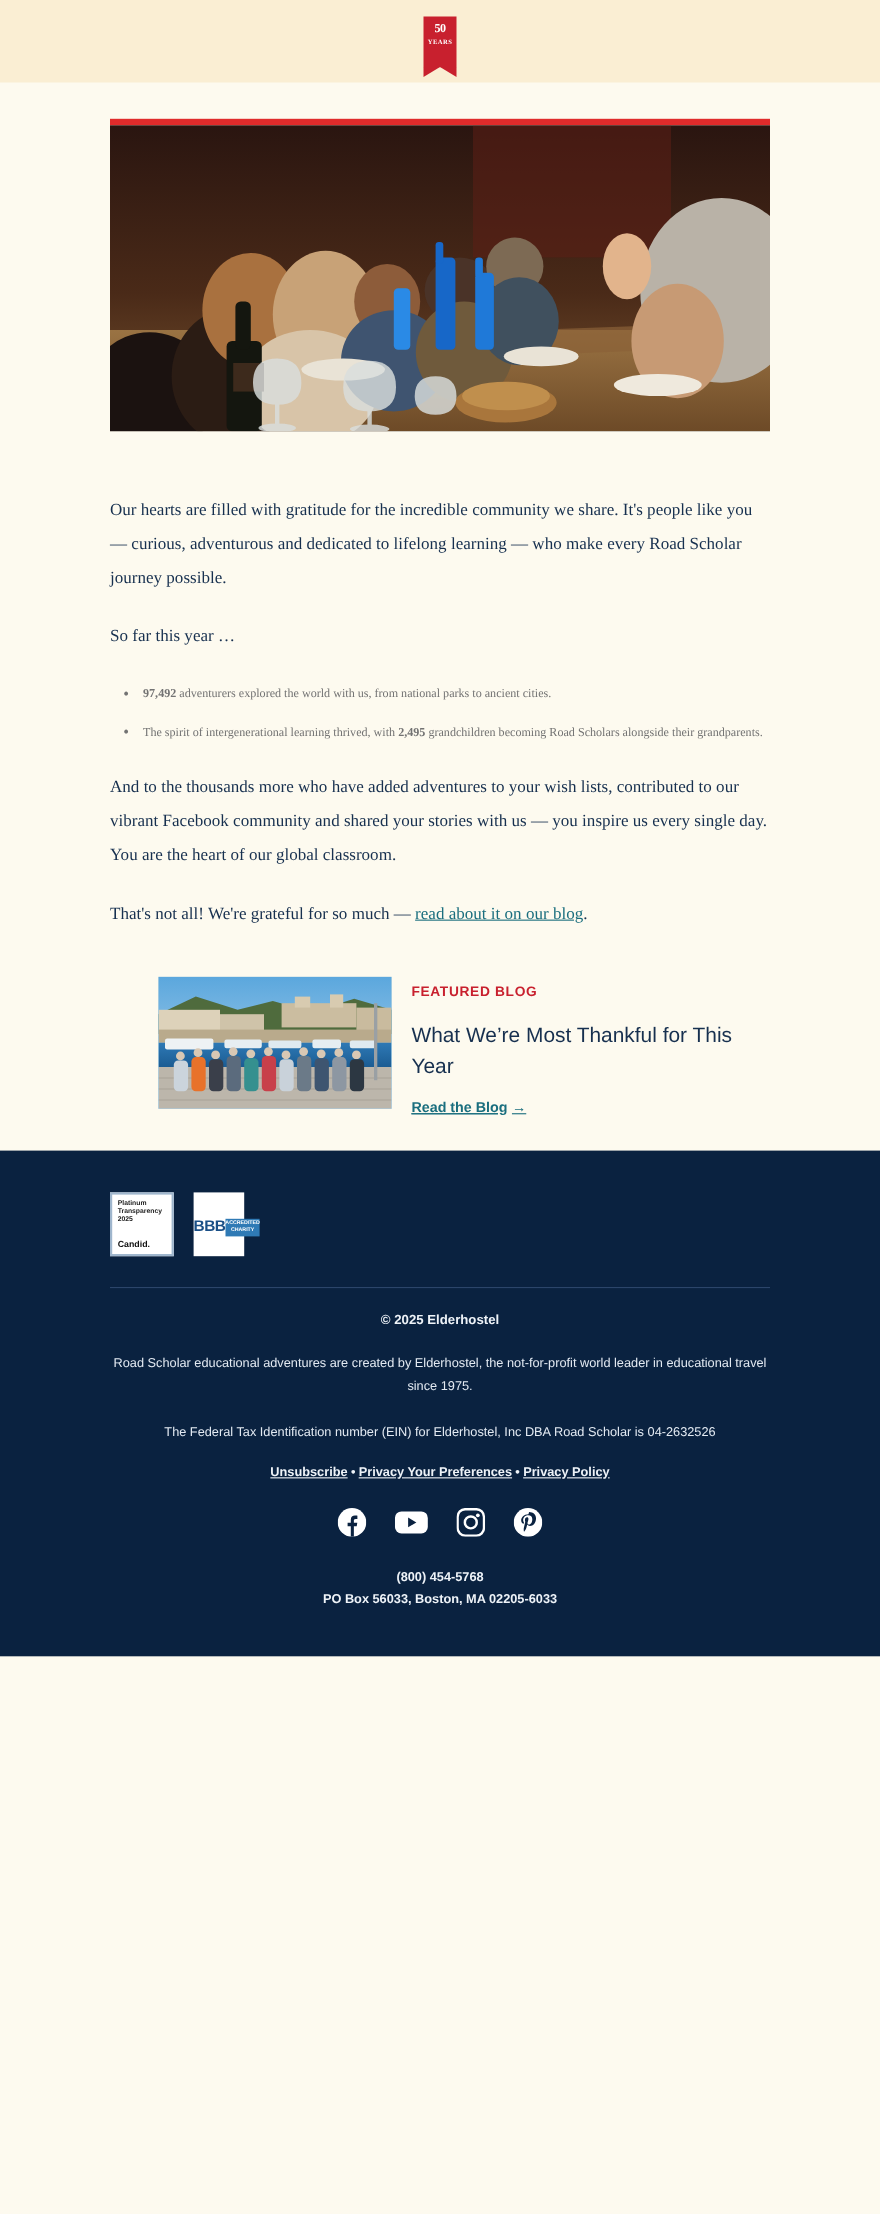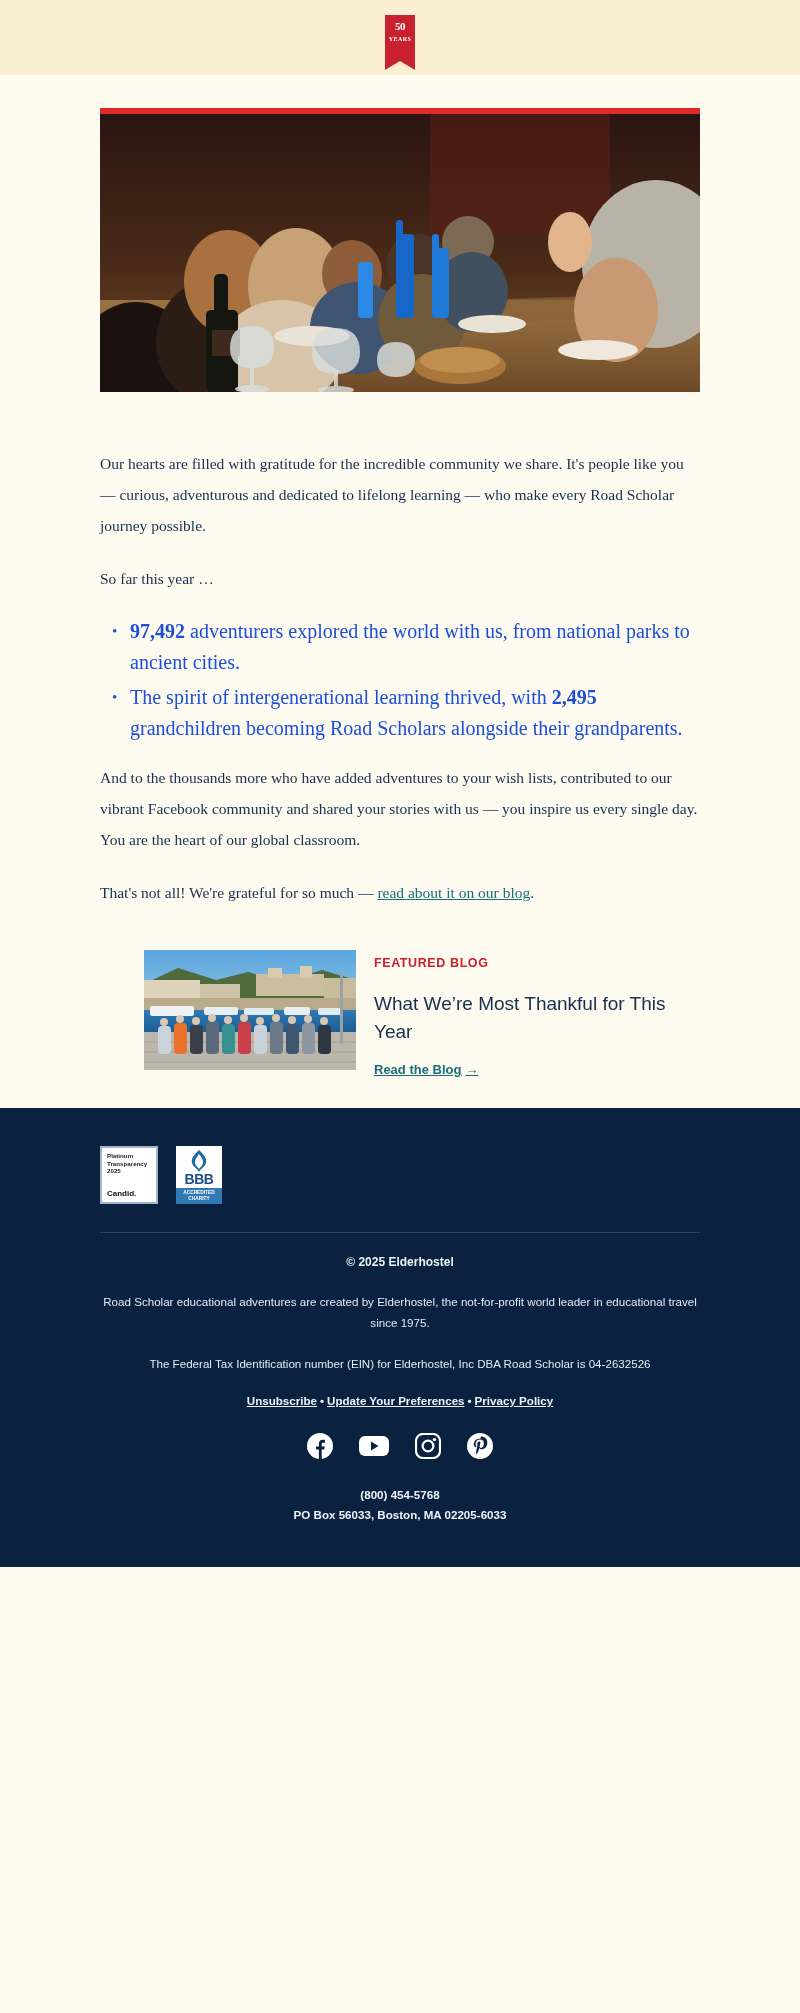--- a/index.html
+++ b/index.html
@@ -104,23 +104,23 @@
     line-height: 31px;
     margin-bottom: 22px;
     color: #17304f;
   }
   .copy ul {
     list-style: none;
     margin: 0 0 18px 0;
     padding: 0;
   }
   .copy li {
-    font-size: 20px;
+    font-size: 11px;
     line-height: 31px;
-    color: #1d4ed8;
+    color: #737373;
     padding-left: 30px;
     position: relative;
     margin-bottom: 4px;
   }
   .copy li:before {
     content: "\2022";
     position: absolute;
     left: 12px;
     top: 0;
     font-size: 15px;
@@ -197,21 +197,21 @@
   }
   .badge-candid .cand {
     color: #111;
     font-size: 8px;
     font-weight: 800;
   }
   .badge-bbb {
     width: 46px; height: 58px;
     background: #ffffff;
     display: flex;
-    flex-direction: column;
+    flex-direction: row;
     align-items: center;
     justify-content: flex-start;
     padding-top: 3px;
   }
   .badge-bbb .bbbtxt {
     color: #1a4f86;
     font-weight: 800;
     font-size: 14px;
     letter-spacing: -0.5px;
     line-height: 13px;
@@ -488,21 +488,21 @@
 
     </div>
 
     <div class="divider"></div>
 
     <div class="copyright">© 2025 Elderhostel</div>
     <div class="foot-para">Road Scholar educational adventures are created by Elderhostel, the not-for-profit world leader in educational travel since 1975.</div>
     <div class="foot-para">The Federal Tax Identification number (EIN) for Elderhostel, Inc DBA Road Scholar is 04-2632526</div>
 
     <div class="foot-links">
-      <a href="#">Unsubscribe</a><span class="sep">•</span><a href="#">Update Your Preferences</a><span class="sep">•</span><a href="#">Privacy Policy</a>
+      <a href="#">Unsubscribe</a><span class="sep">•</span><a href="#">Privacy Your Preferences</a><span class="sep">•</span><a href="#">Privacy Policy</a>
     </div>
 
     <div class="social-row">
       <a class="ic" href="#">
         <svg width="26" height="26" viewBox="0 0 26 26">
             <circle cx="13" cy="13" r="13" fill="#fff"></circle>
             <path d="M14.7 26V16.6h2.6l.5-3.2h-3.1v-2c0-.9.3-1.6 1.7-1.6h1.5V6.9c-.3 0-1.2-.1-2.2-.1-2.2 0-3.8 1.3-3.8 3.8v2.8H9v3.2h2.9V26Z" fill="#0a2240"></path>
           </svg>
       </a>
       <a class="ic" href="#">

